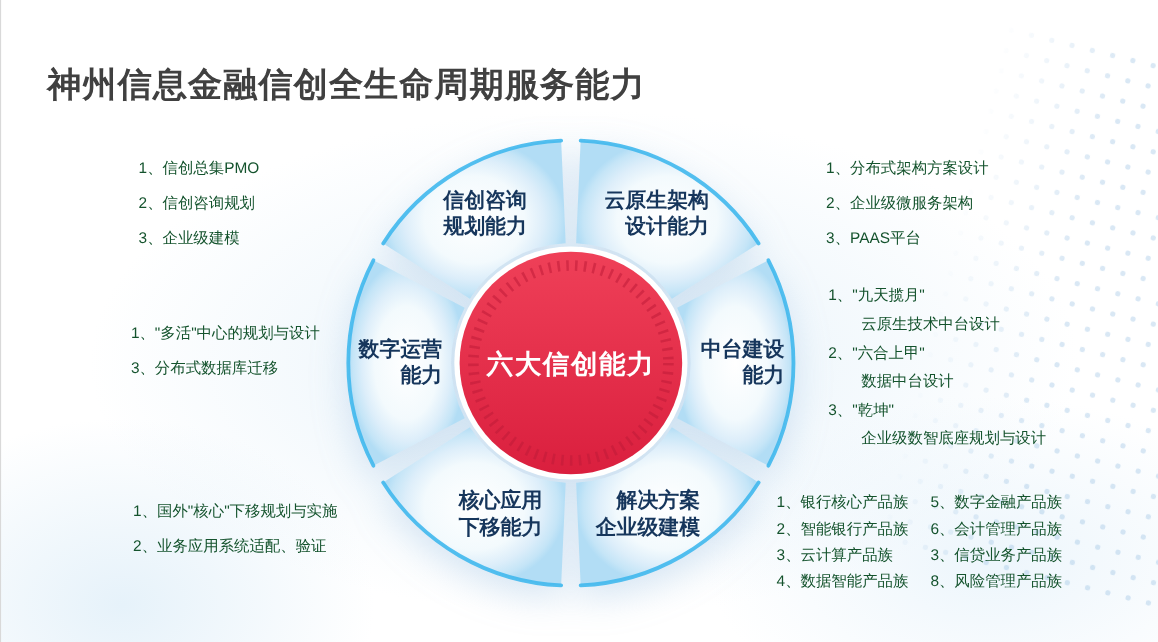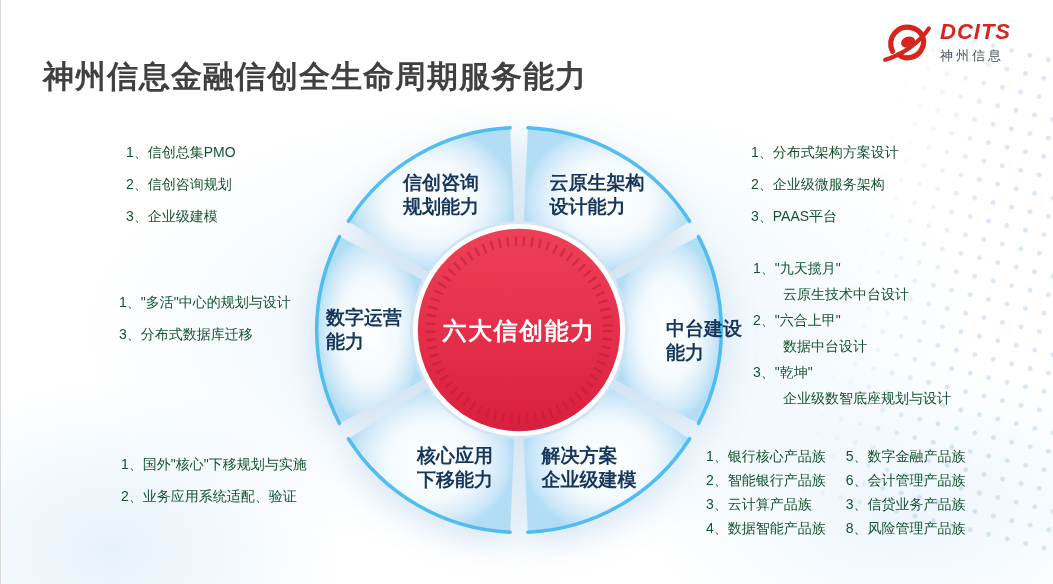--- a/index.html
+++ b/index.html
@@ -37,54 +37,41 @@
   .title{
     position:absolute;left:42px;top:56px;margin:0;
     color:#404040;font-size:31px;font-weight:900;letter-spacing:1px;white-space:nowrap;
   }
   
   .wheel{position:absolute;left:306px;top:118px;width:424px;height:424px;}
   .wheel svg{width:424px;height:424px;filter:drop-shadow(0 12px 16px rgba(110,165,210,.25));}
   .seg-label{
     position:absolute;transform:translate(-50%,-50%);
     color:#16365c;font-size:19px;font-weight:bold;line-height:1.25;
-    text-align:left;white-space:nowrap;
+    text-align:right;white-space:nowrap;
   }
   .seg-label span{display:block;}
   
   .plist{position:absolute;color:#14532d;font-size:14px;white-space:nowrap;}
   .plist .row{line-height:32px;}
   .plist.tight .row{line-height:26px;}
   .plist .row.indent{padding-left:30px;}
   .cols{display:flex;gap:20px;}
   .cols .row{line-height:24px;}
 </style>
 </head>
 <body>
 
 <div class="slide">
 
   <div class="wash wash1"></div>
   <div class="wash wash2"></div>
   <div class="wash wash3"></div>
   <div class="dots"></div>
 
-  <div class="logo">
-    <svg viewBox="0 0 48 44">
-      <g fill="none" stroke="#d6251f" stroke-linecap="round">
-        <path d="M10 30 C4 16 16 5 27 7 C38 9 43 19 38 28 C34 36 23 39 16 33" stroke-width="5"></path>
-        <path d="M3 38 C18 34 36 22 45 8" stroke-width="4"></path>
-      </g>
-      <ellipse cx="25" cy="21" rx="7" ry="5" fill="#d6251f" transform="rotate(-20 25 21)"></ellipse>
-    </svg>
-    <div class="logo-text">
-      <div class="brand">DCITS</div>
-      <div class="company">神州信息</div>
-    </div>
-  </div>
 
   <h1 class="title">神州信息金融信创全生命周期服务能力</h1>
 
   <div class="wheel">
     <svg viewBox="0 0 440 440">
       <defs>
         <radialGradient id="segGrad" cx="50%" cy="50%" r="50%">
           <stop offset="0%" stop-color="#ffffff"></stop>
           <stop offset="55%" stop-color="#f3fafd"></stop>
           <stop offset="76%" stop-color="#ddeefa"></stop>
@@ -124,21 +111,21 @@
       <span>规划能力</span>
     </div>
     <div class="seg-label" style="left:290px;top:77px;">
       <span>云原生架构</span>
       <span>设计能力</span>
     </div>
     <div class="seg-label" style="left:57px;top:212px;">
       <span>数字运营</span>
       <span>能力</span>
     </div>
-    <div class="seg-label" style="left:368px;top:223px;margin-left:29px;">
+    <div class="seg-label" style="left:368px;top:212px;">
       <span>中台建设</span>
       <span>能力</span>
     </div>
     <div class="seg-label" style="left:148px;top:350px;">
       <span>核心应用</span>
       <span>下移能力</span>
     </div>
     <div class="seg-label" style="left:282px;top:350px;">
       <span>解决方案</span>
       <span>企业级建模</span>

